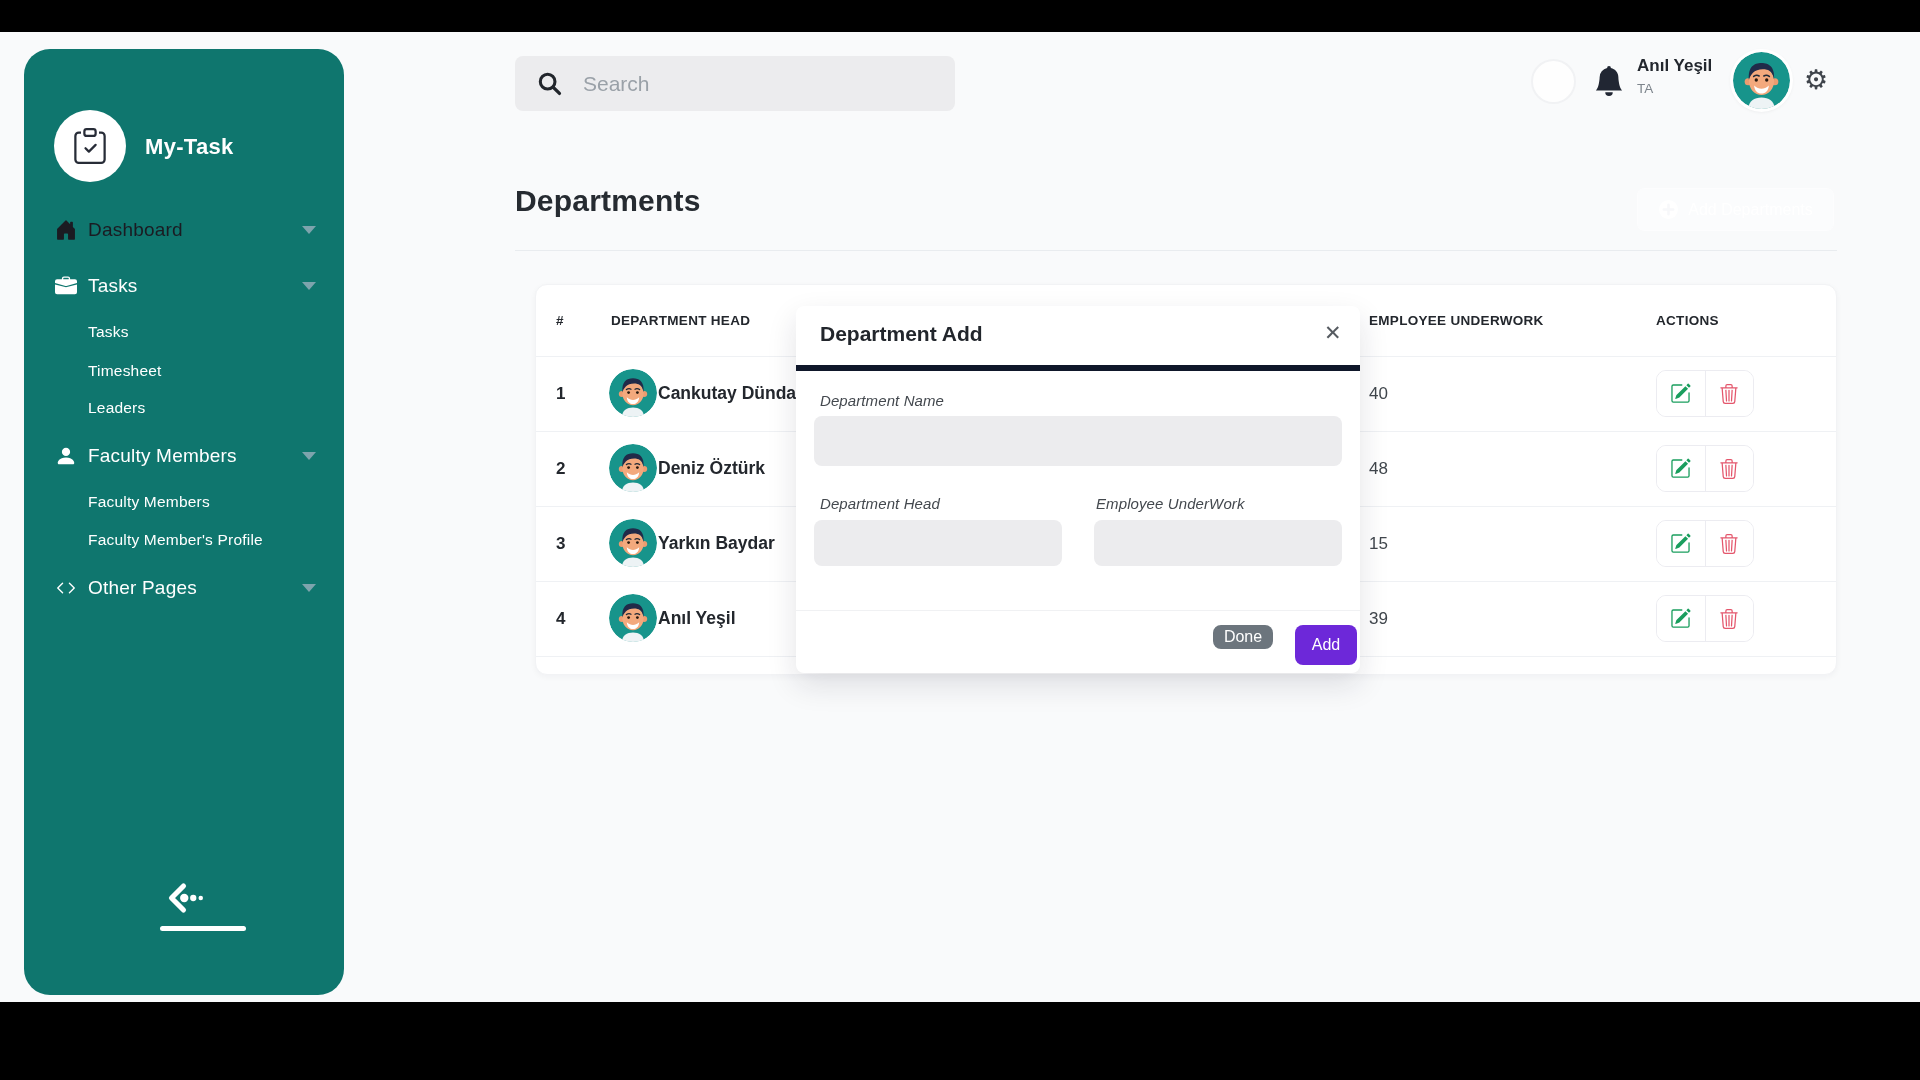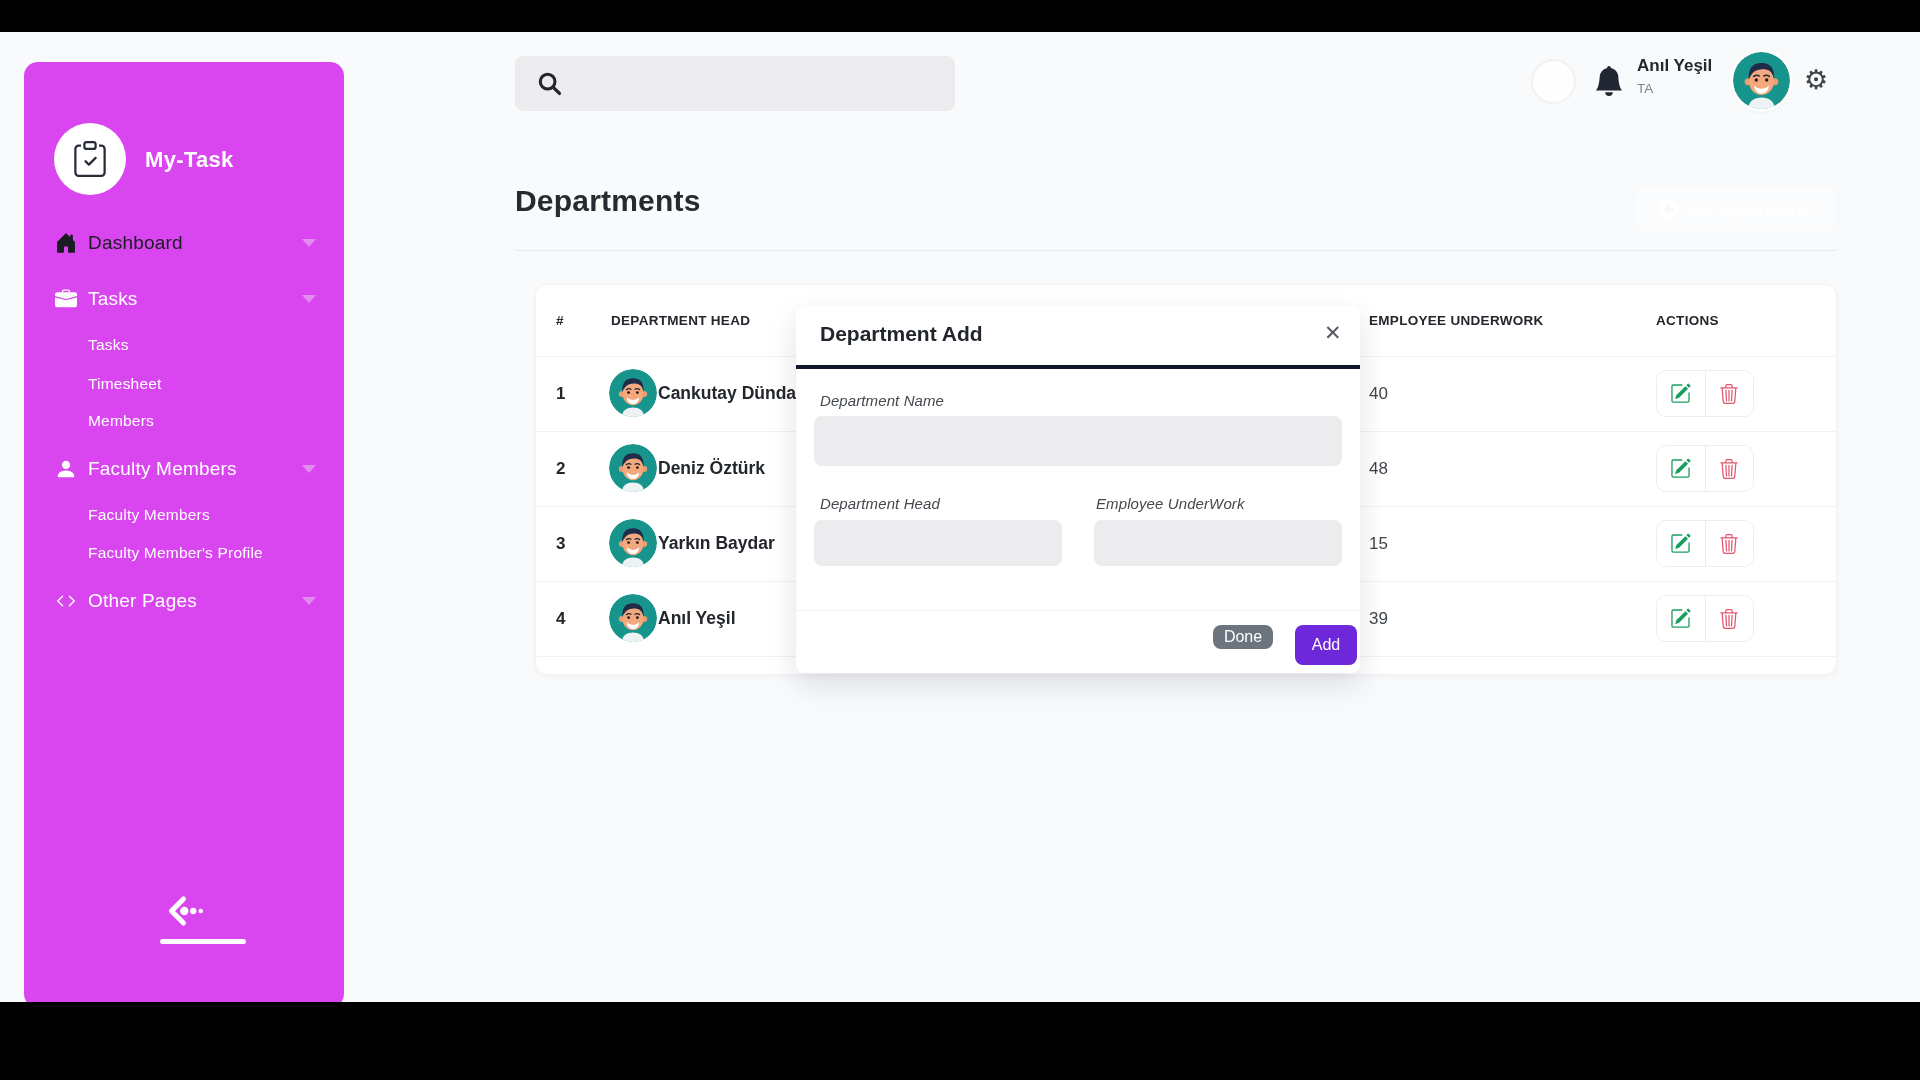--- a/index.html
+++ b/index.html
@@ -4,21 +4,21 @@
 <style>
   html,body{margin:0;padding:0;}
   body{
     width:1920px;height:1080px;background:#000;position:relative;overflow:hidden;
     font-family:"Liberation Sans","DejaVu Sans",sans-serif;
     -webkit-font-smoothing:antialiased;
   }
   .viewport{position:absolute;left:0;top:32px;width:1920px;height:970px;background:#f9fafb;overflow:hidden;}
 
   
-  .sidebar{position:absolute;left:24px;top:17px;width:320px;height:946px;background:#d946ef;border-radius:14px;margin-top:13px;}
+  .sidebar{position:absolute;left:24px;top:17px;width:320px;height:946px;background:#0f766e;border-radius:26px;}
   .logo-wrap{position:absolute;left:30px;top:61px;width:72px;height:72px;background:#fff;border-radius:50%;
     display:flex;align-items:center;justify-content:center;}
   .app-title{position:absolute;left:121px;top:85px;color:#fff;font-size:22px;font-weight:800;letter-spacing:.3px;}
   .nav-row{position:absolute;left:0;width:320px;height:40px;display:flex;align-items:center;cursor:pointer;}
   .nav-row .nico{position:absolute;left:29px;width:26px;display:flex;justify-content:center;}
   .nav-row .nlabel{position:absolute;left:64px;font-size:19px;color:#fff;font-weight:500;letter-spacing:.2px;text-align:right;}
   .nav-row.dark .nlabel{color:#1b1b22;}
   .caret{position:absolute;left:278px;width:0;height:0;border-left:7px solid transparent;border-right:7px solid transparent;
     border-top:8px solid rgba(235,210,235,.5);}
   .sub-row{position:absolute;left:64px;height:30px;display:flex;align-items:center;cursor:pointer;}
@@ -66,21 +66,21 @@
   .trow .uw{position:absolute;left:833px;top:0;height:75px;display:flex;align-items:center;
     font-size:17px;color:#41474d;}
   .act-group{position:absolute;left:1120px;top:14px;width:98px;height:47px;border:1px solid #ececf1;border-radius:10px;
     display:flex;box-sizing:border-box;overflow:hidden;background:#fff;}
   .act-btn{flex:1;display:flex;align-items:center;justify-content:center;cursor:pointer;background:#fff;border:none;padding:0;}
   .act-btn + .act-btn{border-left:1px solid #ececf1;}
 
   
   .modal{position:absolute;left:796px;top:274px;width:564px;height:367px;background:#fff;border-radius:8px;
     box-shadow:0 12px 30px rgba(25,28,50,.12);z-index:10;}
-  .modal-header{position:absolute;left:0;top:0;width:100%;height:59px;border-bottom:4px solid #0f172a;}
+  .modal-header{position:absolute;left:0;top:0;width:100%;height:59px;border-bottom:6px solid #0f172a;}
   .modal-title{position:absolute;left:24px;top:16px;font-size:21px;font-weight:700;color:#22262c;}
   .modal-close{position:absolute;left:528px;top:15px;font-size:21px;color:#565b61;cursor:pointer;background:none;border:none;
     font-family:"DejaVu Sans",sans-serif;padding:0;line-height:1.2;}
   .m-label{position:absolute;font-size:15px;color:#43484e;font-weight:400;letter-spacing:.1px;font-style:italic;}
   .m-input{position:absolute;background:#ececee;border:none;outline:none;border-radius:8px;
     font-size:16px;color:#3a3f45;padding:0 12px;box-sizing:border-box;font-family:inherit;}
   .lbl-name{left:24px;top:86px;}
   .inp-name{left:18px;top:110px;width:528px;height:50px;}
   .lbl-head{left:24px;top:189px;}
   .lbl-uw{left:300px;top:189px;}
@@ -153,21 +153,21 @@
       <span class="nlabel">Tasks</span>
       <span class="caret"></span>
     </div>
     <div class="sub-row" style="top:268px;">
       <span class="slabel">Tasks</span>
     </div>
     <div class="sub-row" style="top:307px;">
       <span class="slabel">Timesheet</span>
     </div>
     <div class="sub-row" style="top:344px;">
-      <span class="slabel">Members</span>
+      <span class="slabel">Leaders</span>
     </div>
 
     <div class="nav-row" style="top:387px;">
       <span class="nico">
         <svg width="22" height="22" viewBox="0 0 16 16">
             <path fill="#fff" d="M3 14s-1 0-1-1 1-4 6-4 6 3 6 4-1 1-1 1H3Zm5-6a3 3 0 1 0 0-6 3 3 0 0 0 0 6Z"></path>
           </svg>
       </span>
       <span class="nlabel">Faculty Members</span>
       <span class="caret"></span>
@@ -198,20 +198,21 @@
       </svg>
     </div>
     <div class="collapse-underline"></div>
   </div>
 
   <div class="search-box">
     <svg width="26" height="26" viewBox="0 0 22 22">
       <circle cx="9" cy="9" r="6.2" stroke="#22262c" stroke-width="2.6" fill="none"></circle>
       <line x1="13.8" y1="13.8" x2="19" y2="19" stroke="#22262c" stroke-width="2.8" stroke-linecap="round"></line>
     </svg>
+    <input type="text" placeholder="Search" style="">
   </div>
 
   <div class="ghost-circle"></div>
 
   <div class="bell">
     <svg width="30" height="32" viewBox="0 0 16 16">
         <path fill="#212633" d="M8 16a2 2 0 0 0 2-2H6a2 2 0 0 0 2 2zm.995-14.901a1 1 0 1 0-1.99 0A5.002 5.002 0 0 0 3 6c0 1.098-.5 6-2 7h14c-1.5-1-2-5.902-2-7 0-2.42-1.72-4.44-4.005-4.901z"></path>
       </svg>
   </div>
 

